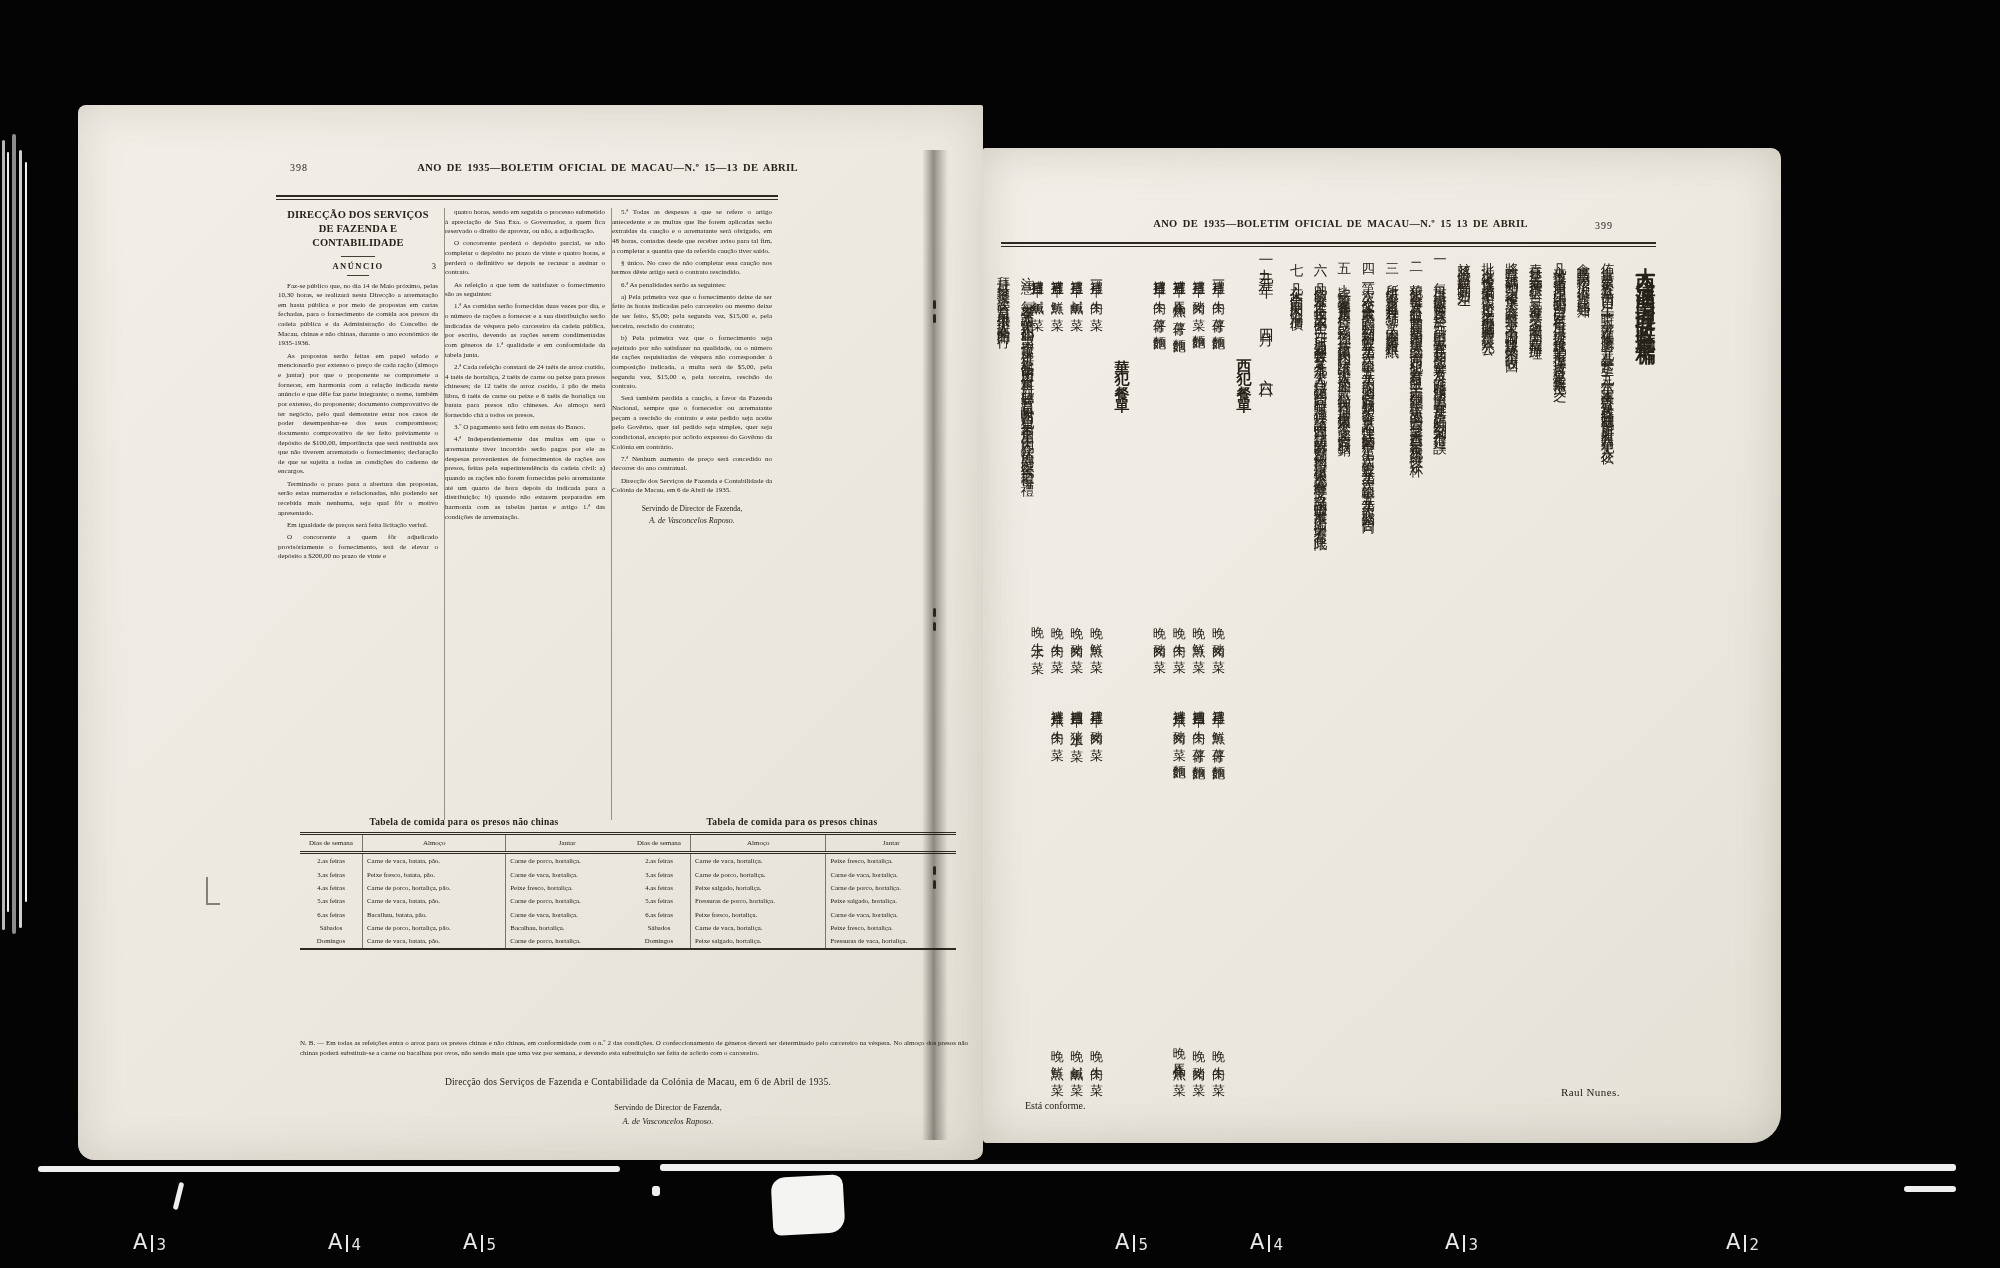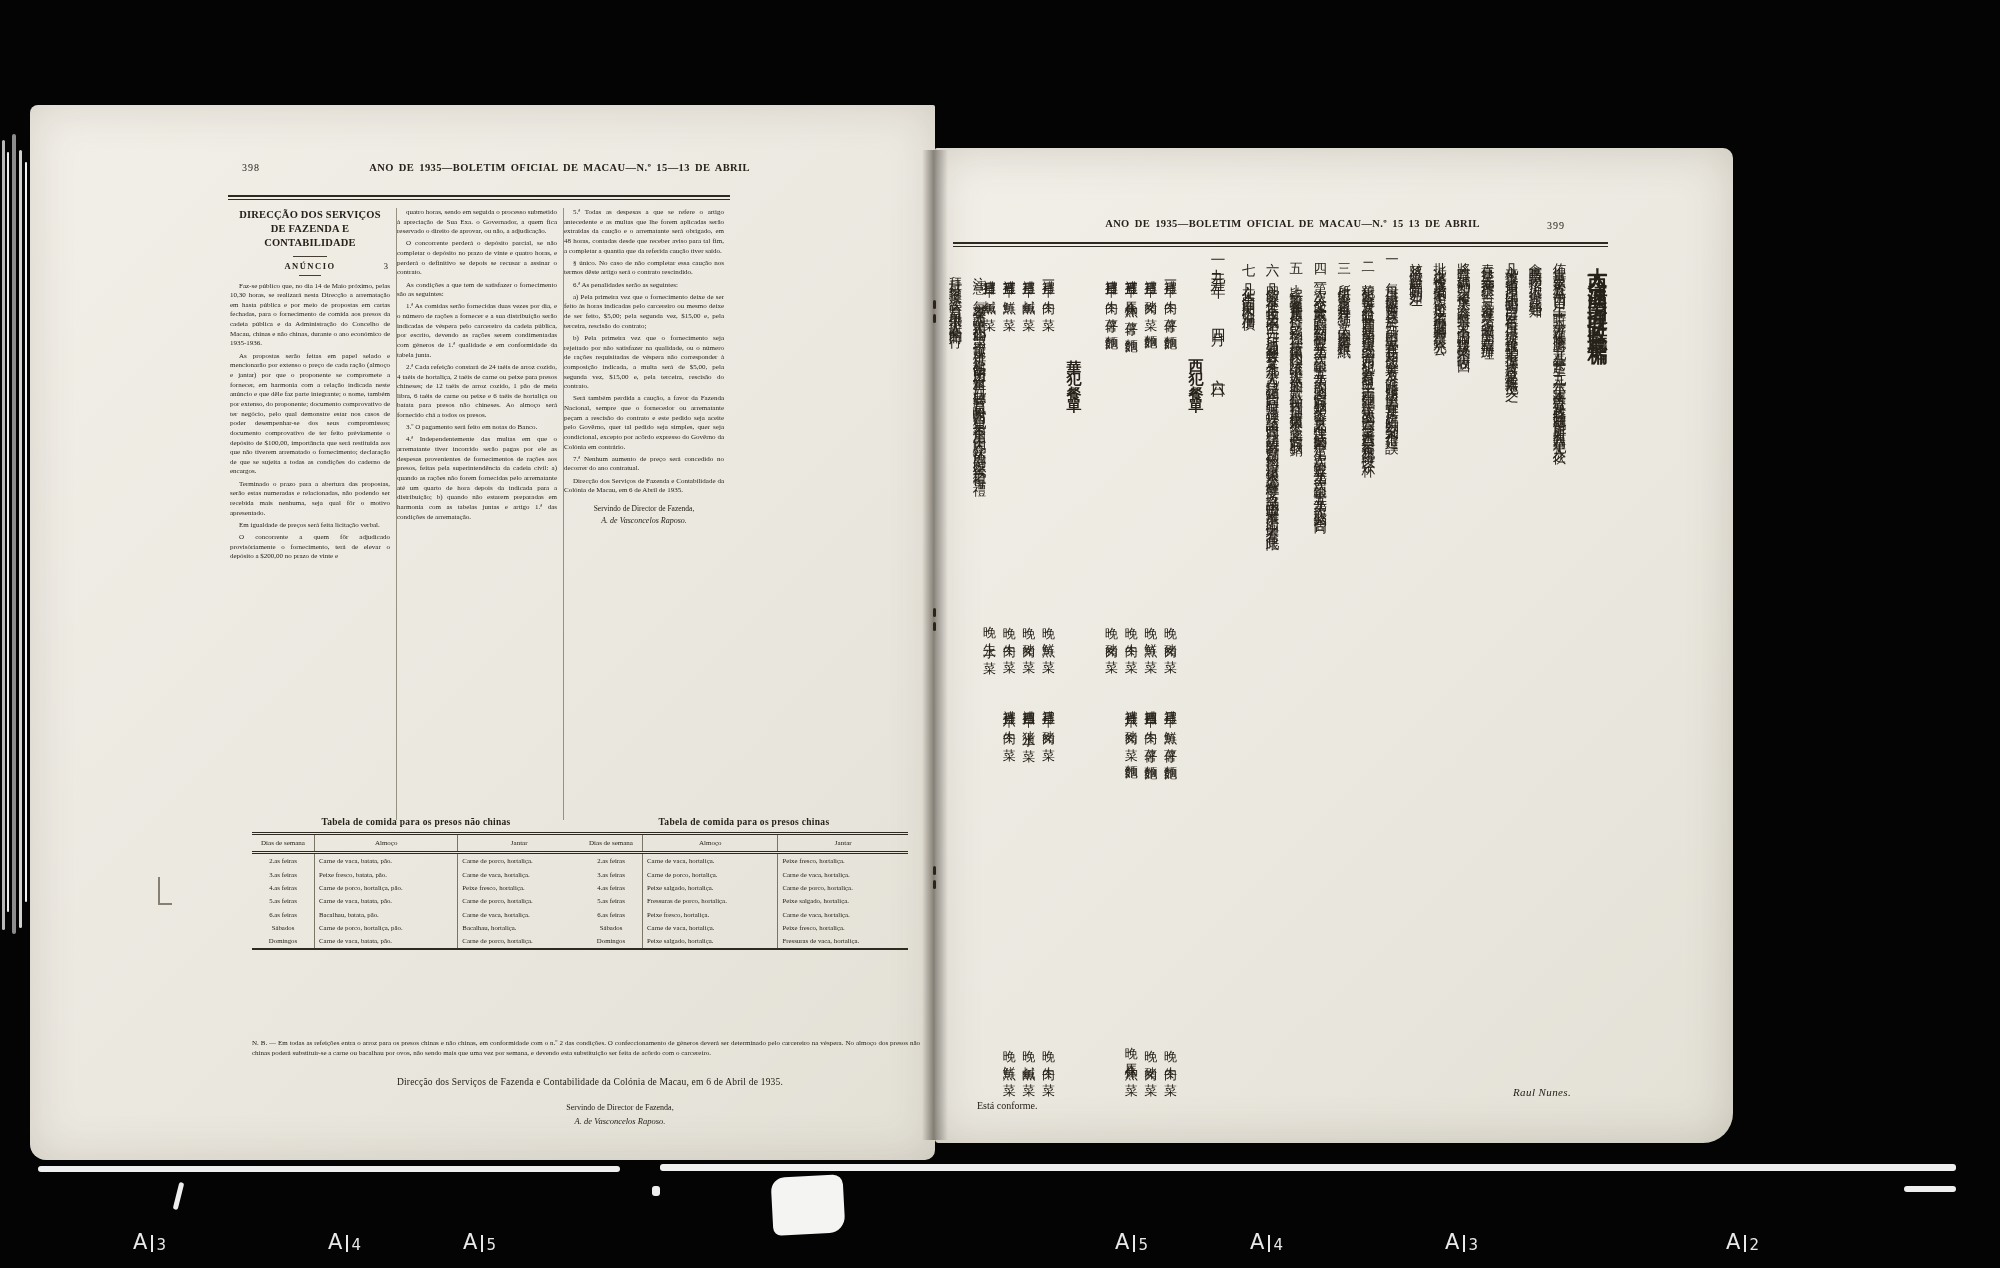--- a/index.html
+++ b/index.html
@@ -2,21 +2,21 @@
 <html><head>
 <meta charset="utf-8">
 <style>
   html,body{margin:0;padding:0;}
   body{width:2000px;height:1268px;position:relative;background:#040404;overflow:hidden;
        font-family:"Liberation Serif",serif;color:#262119;}
   .abs{position:absolute;}
   
   .strip{position:absolute;border-radius:2px;}
   
-  .paper{position:absolute;background:linear-gradient(135deg,#f2efe8 0%,#ebe8e0 55%,#e3e0d6 100%);}
+  .paper{position:absolute;background:linear-gradient(135deg,#f2efe8 0%,#ebe8e0 55%,#e3e0d6 100%);margin-left:48px;}
   .paper-left{left:30px;top:105px;width:905px;height:1055px;border-radius:8px 2px 10px 16px;
               box-shadow:inset 0 0 46px rgba(92,80,58,.18);}
   .paper-right{left:935px;top:148px;width:798px;height:995px;border-radius:2px 10px 30px 4px;
                box-shadow:inset 0 0 46px rgba(92,80,58,.22);}
   .gutter{left:922px;top:150px;width:26px;height:990px;
           background:linear-gradient(90deg,rgba(25,20,12,0) 0%,rgba(30,24,15,.45) 45%,rgba(10,8,5,.30) 58%,rgba(25,20,12,0) 100%);}
   .stitch{position:absolute;width:3px;height:9px;background:#2c2417;left:933px;border-radius:2px;}
   
   .double-rule{border-top:2px solid #2e2a22;border-bottom:1px solid #2e2a22;height:2px;}
   .pnum{font-size:10px;letter-spacing:1px;}
@@ -55,21 +55,21 @@
   .menu{position:absolute;}
   .menu-west{left:150px;top:112px;width:122px;height:830px;}
   .menu-cn{left:52px;top:112px;width:98px;height:830px;}
   .menu-title{position:absolute;right:2px;top:88px;writing-mode:vertical-rl;font-size:15px;font-weight:bold;letter-spacing:13px;}
   .menu-group{position:absolute;right:30px;writing-mode:vertical-rl;}
   .mg1{top:10px;height:382px;}
   .mg2{top:440px;height:375px;}
   .mday{height:100%;display:flex;justify-content:space-between;font-size:13px;letter-spacing:1.5px;margin-block-end:6px;line-height:1.05;}
   .notices{left:8px;top:118px;width:44px;height:845px;}
   .esta{font-size:10px;}
-  .raul{font-style:italic;font-size:11px;letter-spacing:.4px;}
+  .raul{font-size:11px;letter-spacing:.4px;}
   
   .white-bar{position:absolute;background:#efefef;border-radius:3px;}
   .blob{position:absolute;background:#f4f4f2;border-radius:14px 10px 16px 8px;transform:rotate(-3deg);}
   .markers{position:absolute;left:0;top:1232px;width:2000px;height:34px;}
   .marker{position:absolute;top:0;display:flex;align-items:flex-end;color:#e9e9e9;
           font-family:"DejaVu Sans",sans-serif;}
   .mletter{font-size:21px;line-height:1;}
   .mbar{width:2px;height:17px;background:#e9e9e9;margin:0 3px 1px 4px;}
   .mdigit{font-size:15px;line-height:1.1;}
   .marker:nth-child(1){left:133px;} .marker:nth-child(2){left:328px;}
@@ -113,21 +113,21 @@
           <p class="para">As propostas serão feitas em papel selado e mencionarão por extenso o preço de cada ração (almoço e jantar) por que o proponente se compromete a fornecer, em harmonia com a relação indicada neste anúncio e que dêle faz parte integrante; o nome, também por extenso, do proponente; documento comprovativo de ter negócio, pelo qual demonstre estar nos casos de poder desempenhar-se dos seus compromissos; documento comprovativo de ter feito prèviamente o depósito de $100,00, importância que será restituída aos que não tiverem arrematado o fornecimento; declaração de que se sujeita a todas as condições do caderno de encargos.</p>
           <p class="para">Terminado o prazo para a abertura das propostas, serão estas numeradas e relacionadas, não podendo ser recebida mais nenhuma, seja qual fôr o motivo apresentado.</p>
           <p class="para">Em igualdade de preços será feita licitação verbal.</p>
           <p class="para">O concorrente a quem fôr adjudicado provisòriamente o fornecimento, terá de elevar o depósito a $200,00 no prazo de vinte e</p>
         </div>
     </div>
     <div class="col">
       <div>
           <p class="para">quatro horas, sendo em seguida o processo submetido à apreciação de Sua Exa. o Governador, a quem fica reservado o direito de aprovar, ou não, a adjudicação.</p>
           <p class="para">O concorrente perderá o depósito parcial, se não completar o depósito no prazo de vinte e quatro horas, e perderá o definitivo se depois se recusar a assinar o contrato.</p>
-          <p class="para">As condições a que tem de satisfazer o fornecimento são as seguintes:</p>
+          <p class="para">As refeição a que tem de satisfazer o fornecimento são as seguintes:</p>
           <p class="para">1.ª As comidas serão fornecidas duas vezes por dia, e o número de rações a fornecer e a sua distribuição serão indicadas de véspera pelo carcereiro da cadeia pública, por escrito, devendo as rações serem condimentadas com géneros de 1.ª qualidade e em conformidade da tabela junta.</p>
           <p class="para">2.ª Cada refeição constará de 24 taéis de arroz cozido, 4 taéis de hortaliça, 2 taéis de carne ou peixe para presos chineses; de 12 taéis de arroz cozido, 1 pão de meia libra, 6 taéis de carne ou peixe e 6 taéis de hortaliça ou batata para presos não chineses. Ao almoço será fornecido chá a todos os presos.</p>
           <p class="para">3.º O pagamento será feito em notas do Banco.</p>
           <p class="para">4.ª Independentemente das multas em que o arrematante tiver incorrido serão pagas por ele as despesas provenientes de fornecimentos de rações aos presos, feitas pela superintendência da cadeia civil: a) quando as rações não forem fornecidas pelo arrematante até um quarto de hora depois da indicada para a distribuição; b) quando não estarem preparadas em harmonia com as tabelas juntas e artigo 1.ª das condições de arrematação.</p>
         </div>
     </div>
     <div class="col">
       <div>
           <p class="para">5.ª Todas as despesas a que se refere o artigo antecedente e as multas que lhe forem aplicadas serão extraídas da caução e o arrematante será obrigado, em 48 horas, contadas desde que receber aviso para tal fim, a completar a quantia que da referida caução tiver saído.</p>
           <p class="para">§ único. No caso de não completar essa caução nos termos dêste artigo será o contrato rescindido.</p>

